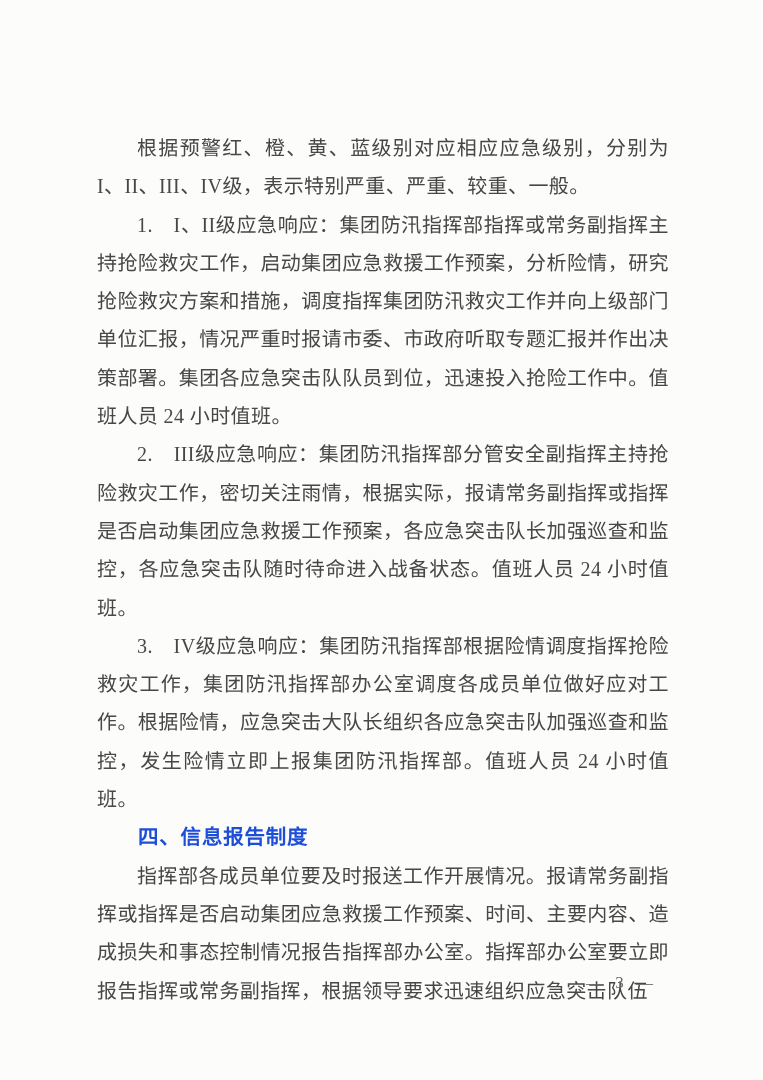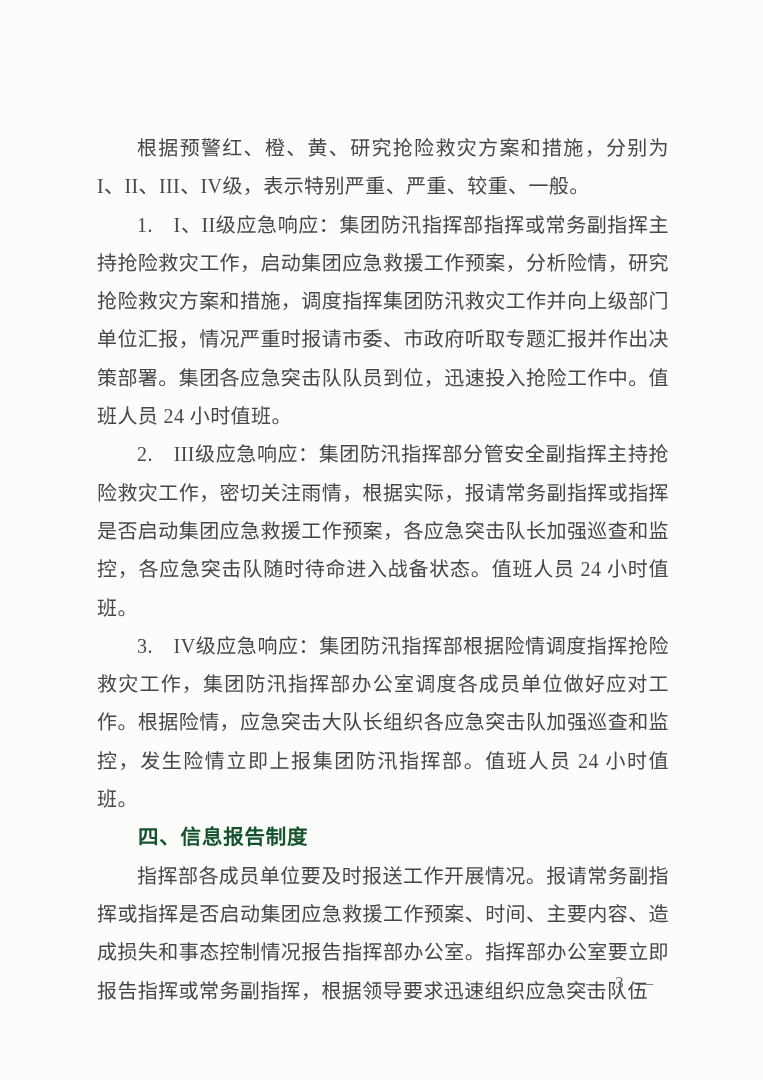--- a/index.html
+++ b/index.html
@@ -34,40 +34,40 @@
     word-break: break-all;
   }
   .content .heading {
     margin: 0;
     font-size: 20.5px;
     line-height: 38.3px;
     letter-spacing: 0.8px;
     text-indent: 2em;
     font-family: "Liberation Sans", "DejaVu Sans", sans-serif;
     font-weight: 700;
-    color: #14532d;
+    color: #1d4ed8;
   }
   .footer {
     position: absolute;
     left: 586px;
     top: 971px;
     font-size: 17px;
     line-height: 24px;
     letter-spacing: 4px;
     color: #6a6a6a;
     font-family: "Liberation Serif", "DejaVu Serif", serif;
     white-space: nowrap;
   }
 </style>
 </head>
 <body>
 
 <div class="page">
   <div class="content">
-    <p>根据预警红、橙、黄、研究抢险救灾方案和措施，分别为I、II、III、IV级，表示特别严重、严重、较重、一般。</p>
+    <p>根据预警红、橙、黄、蓝级别对应相应应急级别，分别为I、II、III、IV级，表示特别严重、严重、较重、一般。</p>
     <p>1.　I、II级应急响应：集团防汛指挥部指挥或常务副指挥主持抢险救灾工作，启动集团应急救援工作预案，分析险情，研究抢险救灾方案和措施，调度指挥集团防汛救灾工作并向上级部门单位汇报，情况严重时报请市委、市政府听取专题汇报并作出决策部署。集团各应急突击队队员到位，迅速投入抢险工作中。值班人员 24 小时值班。</p>
     <p>2.　III级应急响应：集团防汛指挥部分管安全副指挥主持抢险救灾工作，密切关注雨情，根据实际，报请常务副指挥或指挥是否启动集团应急救援工作预案，各应急突击队长加强巡查和监控，各应急突击队随时待命进入战备状态。值班人员 24 小时值班。</p>
     <p>3.　IV级应急响应：集团防汛指挥部根据险情调度指挥抢险救灾工作，集团防汛指挥部办公室调度各成员单位做好应对工作。根据险情，应急突击大队长组织各应急突击队加强巡查和监控，发生险情立即上报集团防汛指挥部。值班人员 24 小时值班。</p>
     <p class="heading">四、信息报告制度</p>
     <p>指挥部各成员单位要及时报送工作开展情况。报请常务副指挥或指挥是否启动集团应急救援工作预案、时间、主要内容、造成损失和事态控制情况报告指挥部办公室。指挥部办公室要立即报告指挥或常务副指挥，根据领导要求迅速组织应急突击队伍</p>
   </div>
   <div class="footer">— 3 —</div>
 </div>
 
 </body></html>

